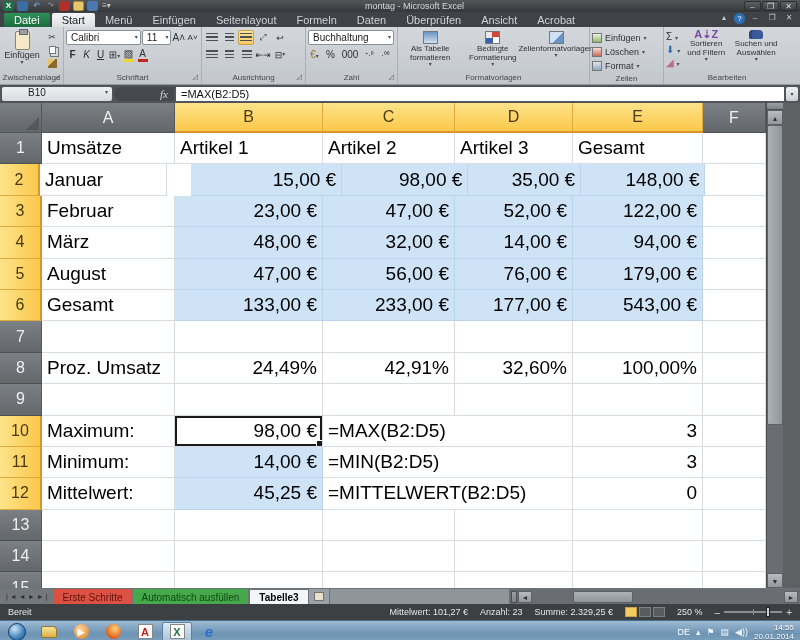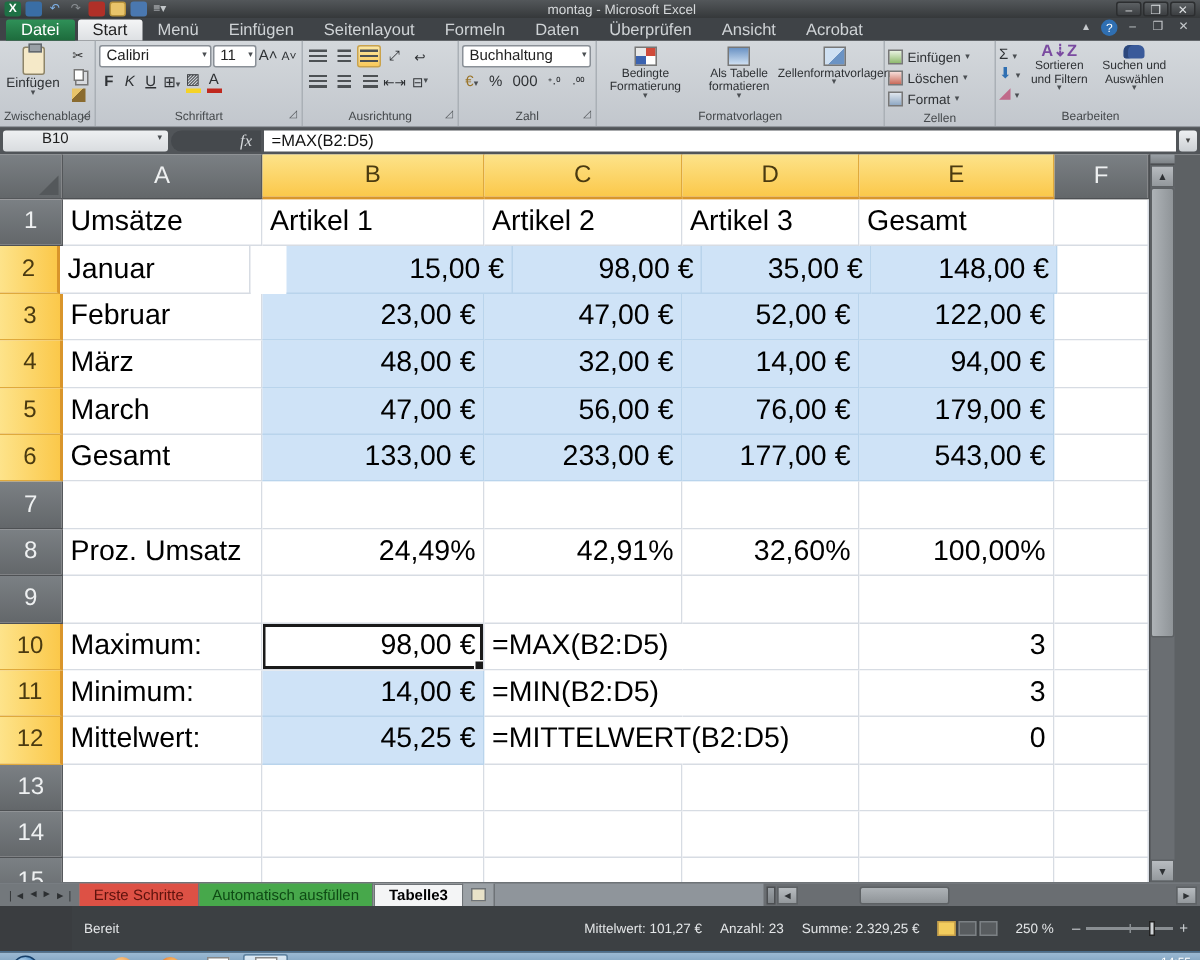--- a/index.html
+++ b/index.html
@@ -114,21 +114,21 @@
   .stab.active { background:#f4f5f6; color:#000; font-weight:bold; border:1px solid #6e7377; border-bottom:none; }
   .stab.insert { padding:1px 5px; background:#9ba1a6; }
   .ic-newsheet { width:10px; height:9px; background:#e8e2c8; border:1px solid #6e7377; }
   #hscroll { margin-left:auto; display:flex; align-items:center; background:#6a6e72; padding:0 2px; gap:1px; }
   .hsplit { width:6px; height:12px; background:linear-gradient(#9aa0a5,#7e8387); border:1px solid #4c4f52; }
   .harrow { width:14px; height:12px; font-size:7px; color:#2e3134; text-align:center; line-height:12px; background:linear-gradient(#b8bcc0,#93989c); border:1px solid #5d6164; }
   .htrack { width:250px; height:12px; background:#6a6e72; position:relative; }
   .hthumb { position:absolute; left:40px; width:60px; height:12px; background:linear-gradient(#aeb3b7,#8f9498); border:1px solid #5d6164; border-radius:2px; }
 
   
-  #statusbar { height:30px; background:#3c4043; display:flex; align-items:center; font-size:9px; color:#e4e6e8; padding:0 8px;margin-left:48px; }
+  #statusbar { height:16px; background:#3c4043; display:flex; align-items:center; font-size:9px; color:#e4e6e8; padding:0 8px; }
   #status-right { margin-left:auto; display:flex; align-items:center; gap:12px; }
   .viewbtns { display:flex; gap:2px; }
   .vbtn { width:12px; height:10px; border:1px solid #7b8084; background:#585c5f; }
   .vbtn.on { background:#f3cd5e; border-color:#caa24a; }
   .zoomslider { display:flex; align-items:center; gap:4px; }
   .ztrack { width:58px; height:2px; background:#8a8f93; position:relative; }
   .ztick { position:absolute; left:50%; top:-2px; width:1px; height:6px; background:#8a8f93; }
   .zhandle { position:absolute; left:42px; top:-4px; width:4px; height:10px; background:#cfd3d6; border:1px solid #222; }
   .zbtn { font-size:10px; color:#cfd3d6; }
 
@@ -286,27 +286,27 @@
           <div class="fbtn" style="font-size:8px">⁺·⁰</div>
           <div class="fbtn" style="font-size:8px">·⁰⁰</div>
         </div>
       </div>
       <div class="glabel"><span>Zahl</span><span class="launcher">◿</span></div>
     </div>
 
     <div class="rgroup" style="width:192px">
       <div class="rbody">
         <div class="stylebtn">
+          <span class="ic-table"></span>
+          <span>Als Tabelle formatieren</span>
+            <span class="caret">▾</span>
+        </div>
+        <div class="stylebtn">
           <span class="ic-cond"></span>
           <span>Bedingte Formatierung</span>
-            <span class="caret">▾</span>
-        </div>
-        <div class="stylebtn">
-          <span class="ic-table"></span>
-          <span>Als Tabelle formatieren</span>
             <span class="caret">▾</span>
         </div>
         <div class="stylebtn">
           <span class="ic-styles"></span>
           <span>Zellenformatvorlagen</span>
             <span class="caret">▾</span>
         </div>
       </div>
       <div class="glabel"><span>Formatvorlagen</span></div>
     </div>
@@ -411,21 +411,21 @@
             <div class="rowhdr sel">4</div>
             <div class="cell" style="width: 133px;">März</div>
             <div class="cell r s" style="width: 148px;">48,00 €</div>
             <div class="cell r s" style="width: 132px;">32,00 €</div>
             <div class="cell r s" style="width: 118px;">14,00 €</div>
             <div class="cell r s" style="width: 130px;">94,00 €</div>
             <div class="cell" style="width: 63px;"></div>
           </div>
           <div class="grow">
             <div class="rowhdr sel">5</div>
-            <div class="cell" style="width: 133px;">March</div>
+            <div class="cell" style="width: 133px;">August</div>
             <div class="cell r s" style="width: 148px;">47,00 €</div>
             <div class="cell r s" style="width: 132px;">56,00 €</div>
             <div class="cell r s" style="width: 118px;">76,00 €</div>
             <div class="cell r s" style="width: 130px;">179,00 €</div>
             <div class="cell" style="width: 63px;"></div>
           </div>
           <div class="grow">
             <div class="rowhdr sel">6</div>
             <div class="cell" style="width: 133px;">Gesamt</div>
             <div class="cell r s" style="width: 148px;">133,00 €</div>

